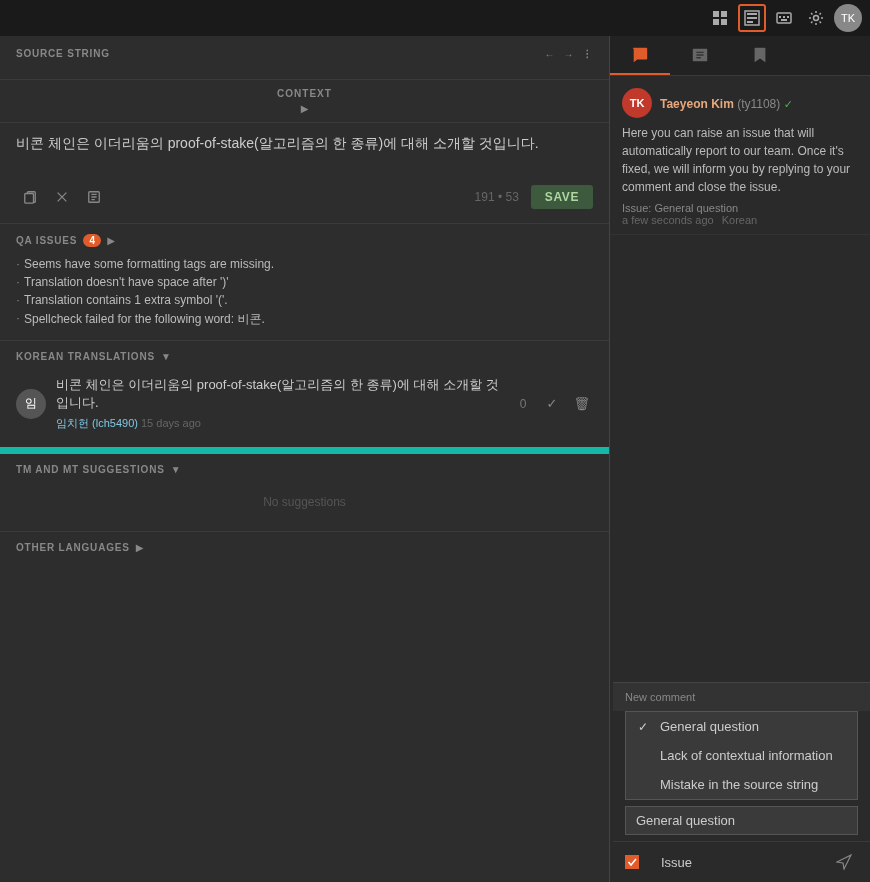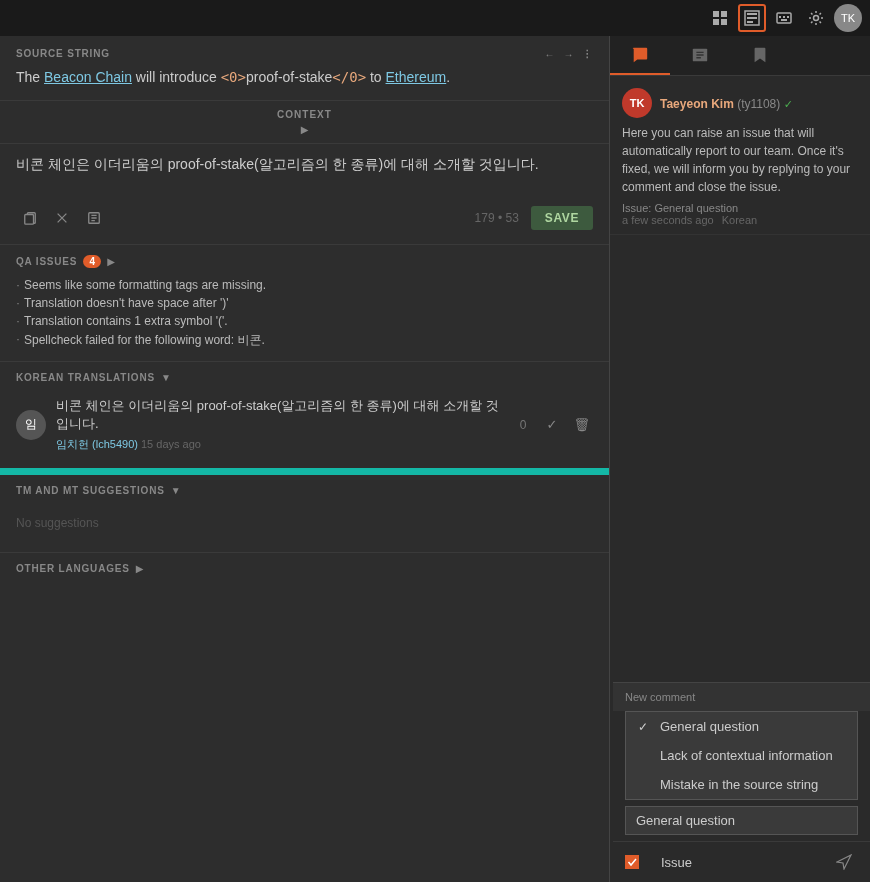--- a/index.html
+++ b/index.html
@@ -242,20 +242,21 @@
       color: #888;
       cursor: pointer;
     }
 
     
     .suggestions-section {
       padding: 10px 16px;
       border-bottom: 1px solid #3a3a3a;
     }
     .no-suggestions {
+      text-align: center;
       color: #555;
       font-size: 12px;
       padding: 12px 0;
     }
 
     
     .other-languages-section {
       padding: 10px 16px;
     }
 
@@ -461,23 +462,20 @@
 
     <div class="source-string-section">
       <div class="section-label">
         <span>SOURCE STRING</span>
         <div class="section-label-actions">
           <span style="color:#888;cursor:pointer;">←</span>
           <span style="color:#888;cursor:pointer;">→</span>
           <span style="color:#888;cursor:pointer;">⋮</span>
         </div>
       </div>
-      <div class="source-text">
-        The <span class="link-text">Beacon Chain</span> will introduce <span class="tag">&lt;0&gt;</span>proof-of-stake<span class="tag">&lt;/0&gt;</span> to <span class="link-text">Ethereum</span>.
-      </div>
     </div>
 
     <div class="context-bar">
       <span class="context-label">CONTEXT</span>
       <span class="context-chevron">▶</span>
     </div>
 
     <div class="translation-editor">
       <div class="translation-text" contenteditable="true" style="">비콘 체인은 이더리움의 proof-of-stake(알고리즘의 한 종류)에 대해 소개할 것입니다.</div>
       <div class="editor-actions">
@@ -495,36 +493,36 @@
           </div>
           <div class="editor-icon-btn" title="History">
             <svg width="14" height="14" viewBox="0 0 16 16" fill="none" stroke="#888" stroke-width="1.5">
                 <rect x="2" y="2" width="12" height="12" rx="1"></rect>
                 <path d="M5 8h6M5 5h6M5 11h4"></path>
               </svg>
           </div>
         </div>
         <div style="display:flex;align-items:center;gap:12px;">
           <span class="char-count">
-            <span>179</span> • <span>53</span>
+            <span>191</span> • <span>53</span>
           </span>
           <button class="save-btn">SAVE</button>
         </div>
       </div>
     </div>
 
     <div class="qa-section">
       <div class="qa-header">
         <span class="section-label" style="margin:0;">QA ISSUES</span>
         <span class="qa-badge">4</span>
         <span style="color:#888;font-size:10px;">▶</span>
       </div>
       <ul class="qa-issues-list">
         <li>
-            <span>Seems like some formatting tags are missing.</span>
+            <span>Seems have some formatting tags are missing.</span>
           </li>
         <li>
             <span>Translation doesn't have space after ')'</span>
           </li>
         <li>
             <span>Translation contains 1 extra symbol '('.</span>
           </li>
         <li>
             <span>Spellcheck failed for the following word: 비콘.</span>
           </li>

